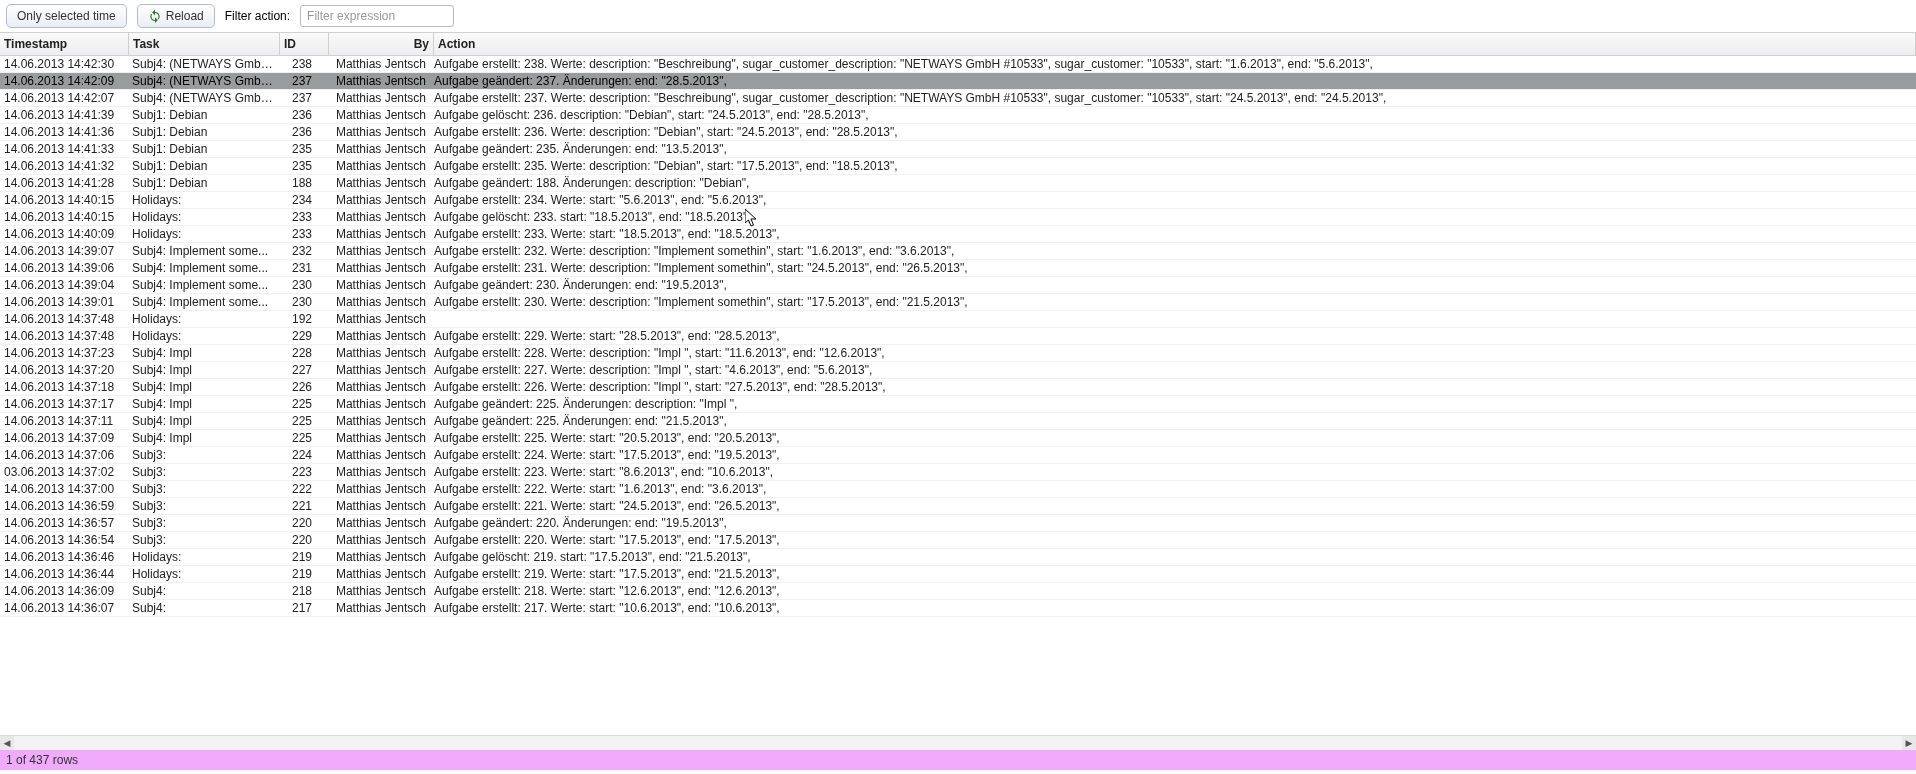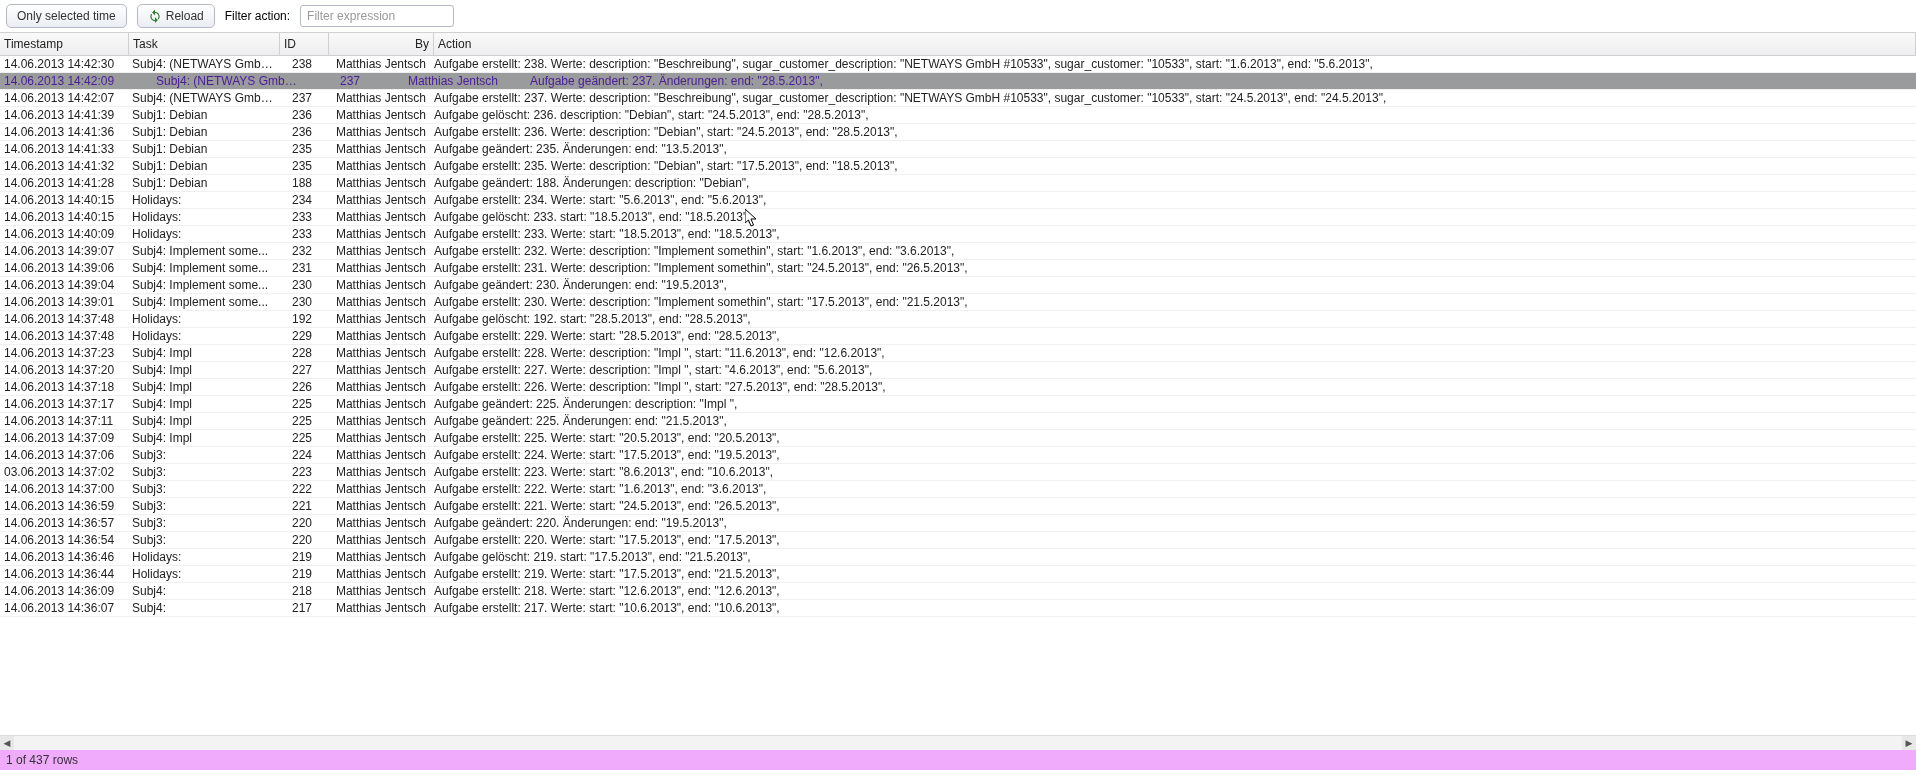--- a/index.html
+++ b/index.html
@@ -52,21 +52,21 @@
   .grid-wrap {
     height: calc(100% - 34px - 22px);
     display: flex;
     flex-direction: column;
   }
   .grid-header {
     display: flex;
     background: linear-gradient(#fafafb, #ededef);
     border-top: 1px solid #d0d0d0;
     border-bottom: 1px solid #d0d0d0;
-    font-weight: normal;
+    font-weight: bold;
     font-size: 12px;
     color: #222;
   }
   .grid-header .cell {
     padding: 4px 4px;
     border-right: 1px solid #d0d0d0;
     white-space: nowrap;
     overflow: hidden;
   }
   .grid-body {
@@ -74,21 +74,21 @@
     overflow-y: auto;
     overflow-x: hidden;
   }
   .row {
     display: flex;
     font-size: 12px;
     line-height: 16px;
     border-bottom: 1px solid #f0f0f0;
   }
   .row:nth-child(even) { background: #fafafa00; }
-  .row.selected { background: #999b9d; color: #4c1d95; gap: 24px; }
+  .row.selected { background: #999b9d; color: #000000; }
   .row .cell {
     padding: 0 4px;
     white-space: nowrap;
     overflow: hidden;
     text-overflow: ellipsis;
   }
   .col-ts   { width: 120px; flex: 0 0 120px; }
   .col-task { width: 142px; flex: 0 0 142px; }
   .col-id   { width: 40px;  flex: 0 0 40px; text-align: center; }
   .col-by   { width: 96px;  flex: 0 0 96px; text-align: right; }
@@ -267,21 +267,20 @@
         <div class="cell col-task">Subj4: Implement some...</div>
         <div class="cell col-id">230</div>
         <div class="cell col-by">Matthias Jentsch</div>
         <div class="cell col-action">Aufgabe erstellt: 230. Werte: description: "Implement somethin", start: "17.5.2013", end: "21.5.2013",</div>
       </div>
       <div class="row">
         <div class="cell col-ts">14.06.2013 14:37:48</div>
         <div class="cell col-task">Holidays:</div>
         <div class="cell col-id">192</div>
         <div class="cell col-by">Matthias Jentsch</div>
-        <div class="cell col-action">Aufgabe gelöscht: 192. start: "28.5.2013", end: "28.5.2013",</div>
       </div>
       <div class="row">
         <div class="cell col-ts">14.06.2013 14:37:48</div>
         <div class="cell col-task">Holidays:</div>
         <div class="cell col-id">229</div>
         <div class="cell col-by">Matthias Jentsch</div>
         <div class="cell col-action">Aufgabe erstellt: 229. Werte: start: "28.5.2013", end: "28.5.2013",</div>
       </div>
       <div class="row">
         <div class="cell col-ts">14.06.2013 14:37:23</div>

